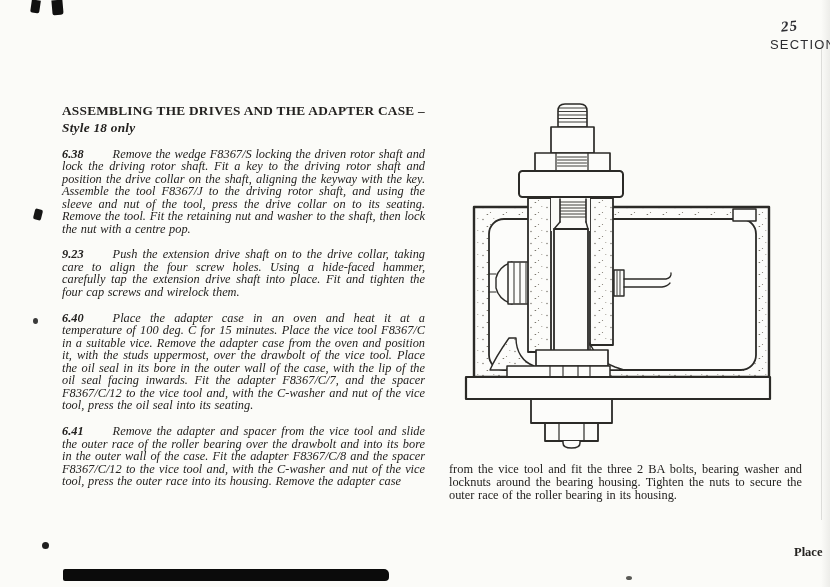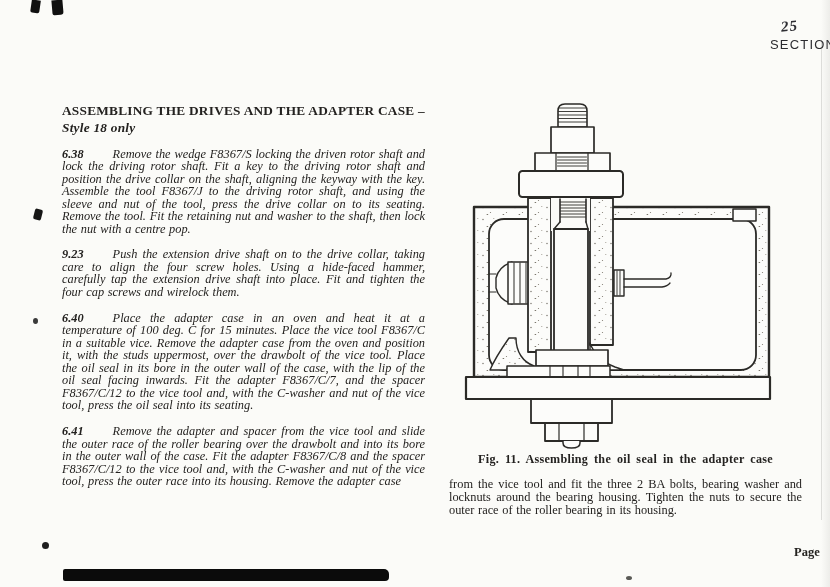--- a/index.html
+++ b/index.html
@@ -177,25 +177,24 @@
       <rect x="545" y="423" width="53" height="18" fill="#fcfcfa" stroke-width="1.8"></rect>
       <line x1="559" y1="423" x2="559" y2="441" stroke-width="1.2"></line>
       <line x1="584" y1="423" x2="584" y2="441" stroke-width="1.2"></line>
       <path d="M563,441 L563,443 Q563,448 571.5,448 Q580,448 580,443 L580,441" fill="#fcfcfa" stroke-width="1.5"></path>
     </g>
   </g>
 </svg>
 </div>
 
 <div class="col-right">
-  <div class="fig-caption">Fig. 11. Assembling the oil seal in the adapter case</div>
   <p class="cont">from the vice tool and fit the three 2 BA bolts, bearing washer and locknuts around the bearing housing. Tighten the nuts to secure the outer race of the roller bearing in its housing.</p>
 </div>
 
-<div class="page-footer">Page</div>
+<div class="page-footer">Place</div>
 
 <div class="art art-top1"></div>
 <div class="art art-top2"></div>
 <div class="art art-left1"></div>
 <div class="art art-left2"></div>
 <div class="art art-dot"></div>
 <div class="art art-bar"></div>
 <div class="art art-speck"></div>
 <div class="crease"></div>
 <div class="edge-shade"></div>

